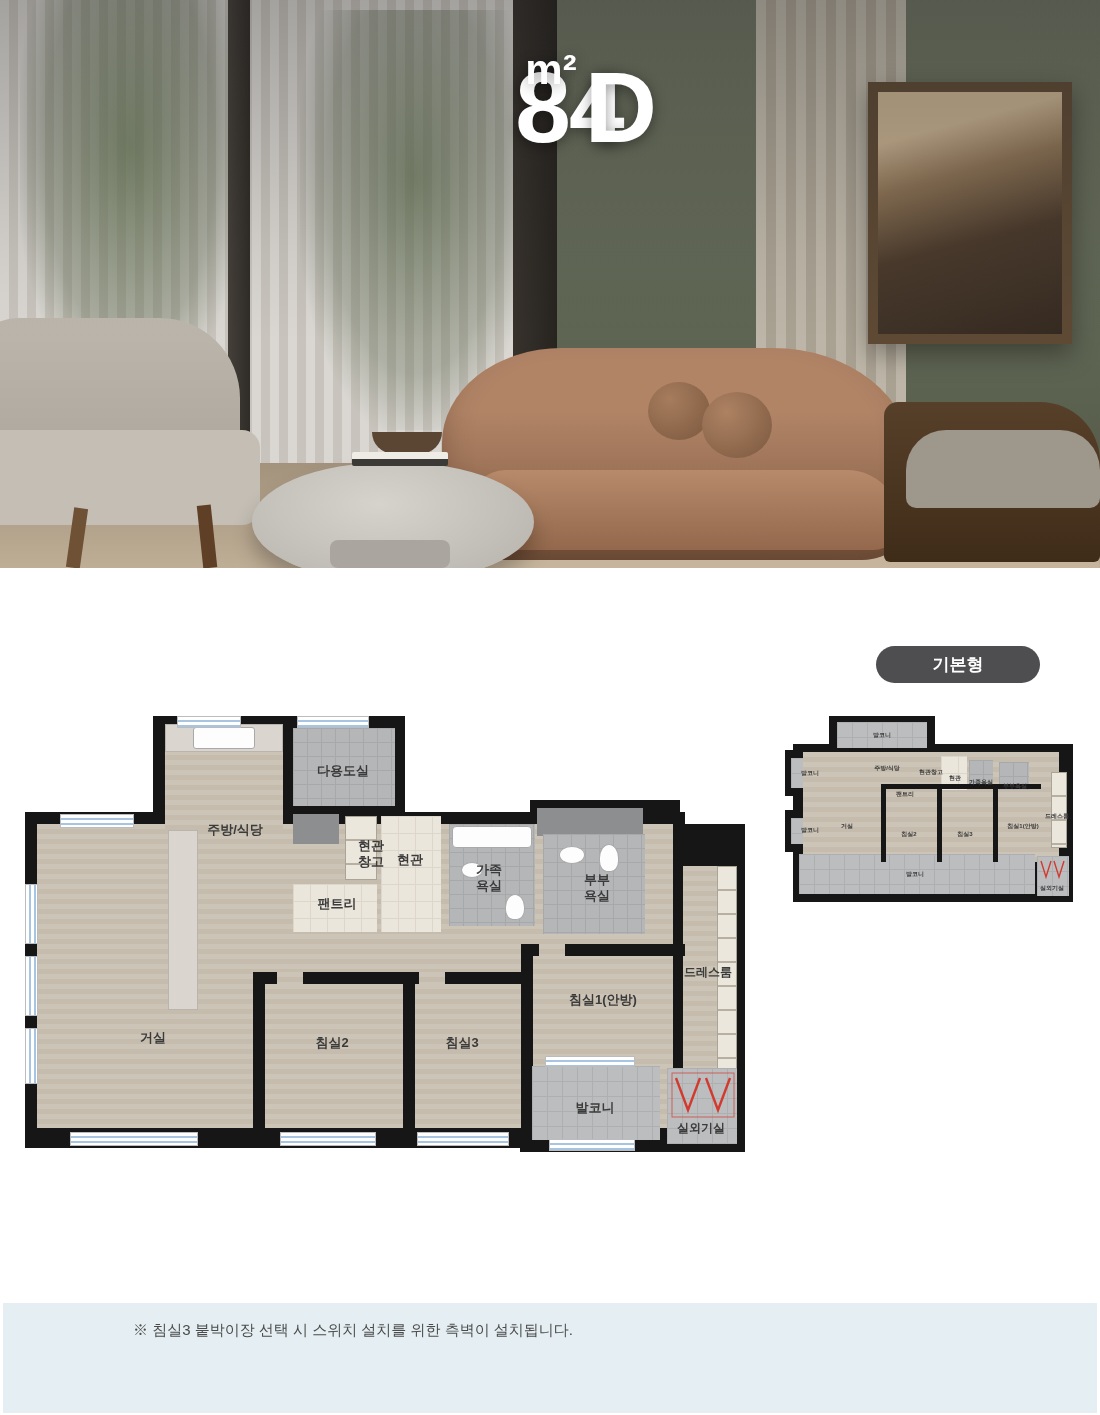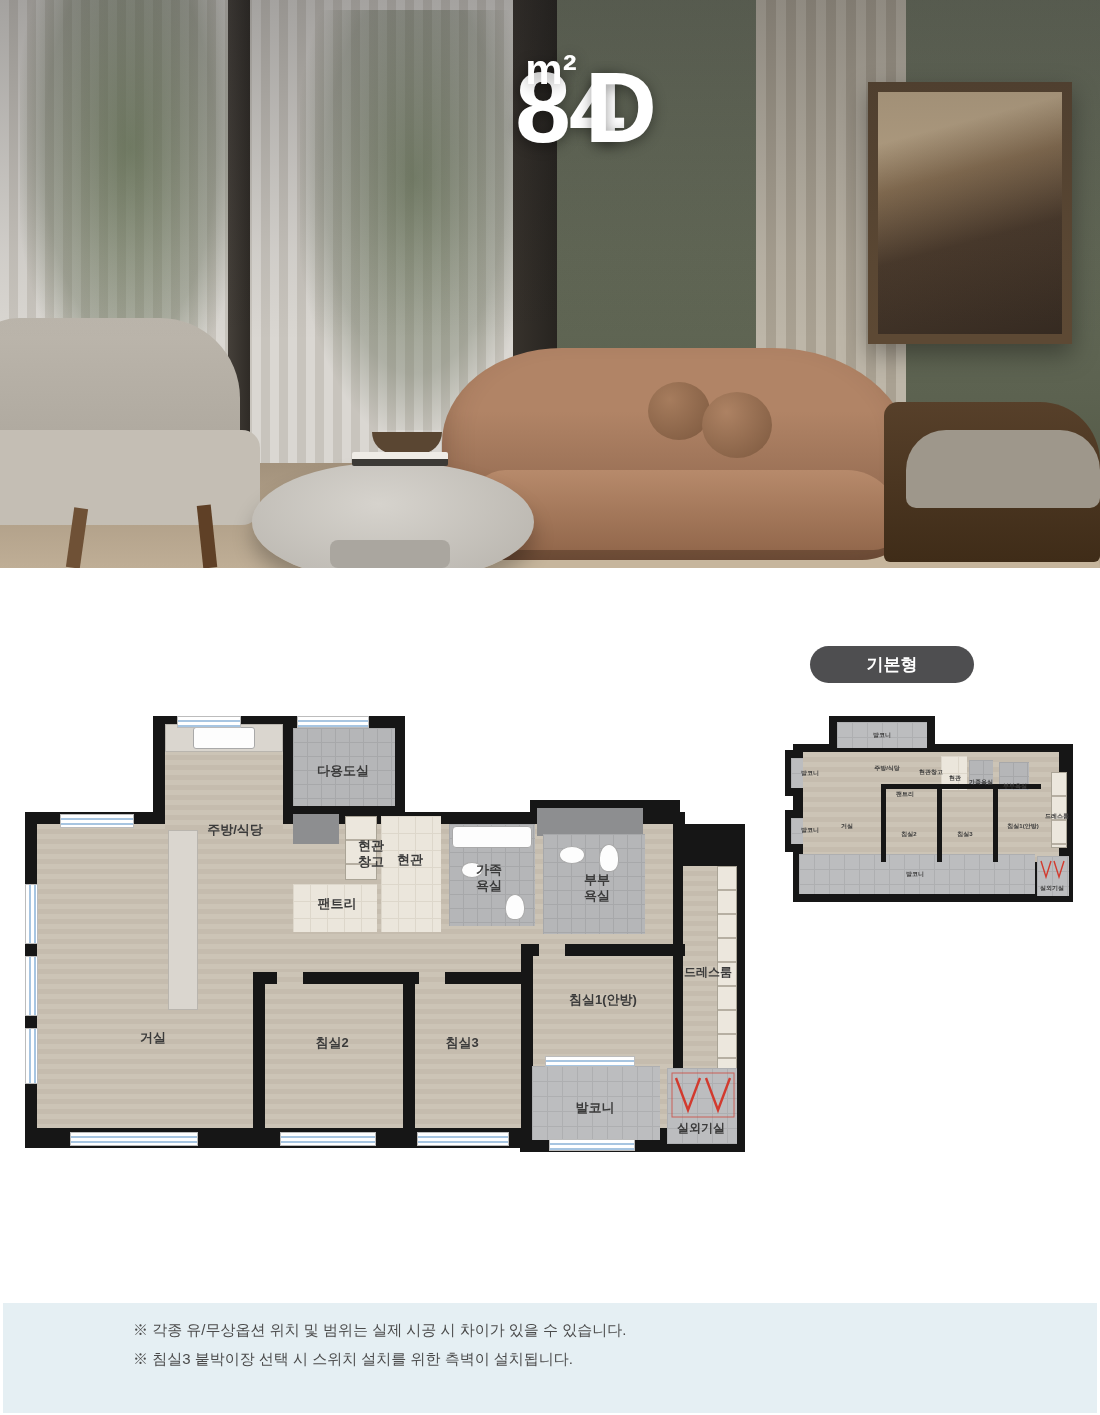--- a/index.html
+++ b/index.html
@@ -52,21 +52,21 @@
     box-shadow:0 10px 24px rgba(0,0,0,.2); }
   .card-head { height:60px; background:#1b3247; color:#fff; display:flex; align-items:center; justify-content:center;
     font-size:26px; font-weight:700; letter-spacing:1px; }
   .card-body { height:88px; background:#fff; display:flex; align-items:center; justify-content:center;
     font-size:20px; font-weight:700; color:#2e2e2e; }
 
   
   .pill { position:absolute; top:646px; height:37px; line-height:37px; padding:0 24px; min-width:164px; text-align:center;
     background:#4e4e50; color:#fff; font-size:17px; font-weight:700; border-radius:19px; }
   .pill-extended { left:243px; }
-  .pill-basic { left:810px; }
+  .pill-basic { left:876px; }
 
   
   .fp { position:absolute; }
   .fp div, .fp span, .fp svg { position:absolute; }
   .wall { background:#161616; }
   .wood { background:repeating-linear-gradient(180deg,#ccc4b6 0 5px,#c5bcae 5px 10px); }
   .tileG { background-color:#b5b6b8;
     background-image:linear-gradient(#a7a8aa 1px,transparent 1px),linear-gradient(90deg,#a7a8aa 1px,transparent 1px);
     background-size:14px 14px; }
   .tileL { background-color:#ebe6dc;
@@ -265,17 +265,16 @@
     <span class="rlabel" style="left:62px;top:110px;">거실</span>
     <span class="rlabel" style="left:124px;top:118px;">침실2</span>
     <span class="rlabel" style="left:180px;top:118px;">침실3</span>
     <span class="rlabel" style="left:238px;top:110px;">침실1(안방)</span>
     <span class="rlabel" style="left:272px;top:100px;">드레스룸</span>
     <span class="rlabel" style="left:130px;top:158px;">발코니</span>
     <span class="rlabel" style="left:267px;top:172px;">실외기실</span>
   </div>
 
   <footer class="notes">
-    <p>※ 각종 유/무상옵션 위치 및 범위는 실제 시공 시 차이가 있을 수 있습니다.</p>
     <p>※ 침실3 붙박이장 선택 시 스위치 설치를 위한 측벽이 설치됩니다.</p>
   </footer>
 
 </div>
 
 </body></html>

